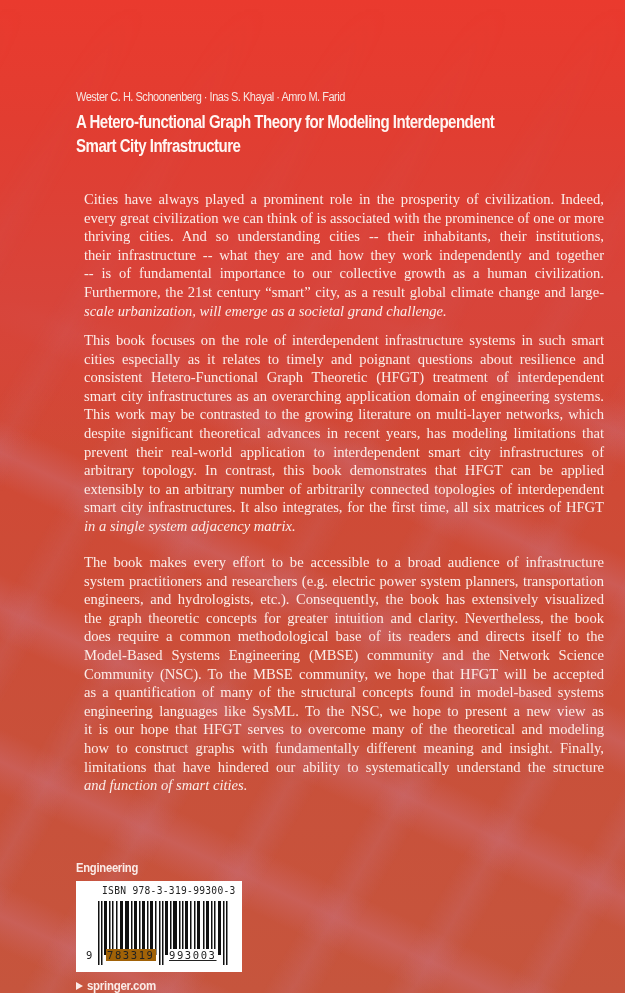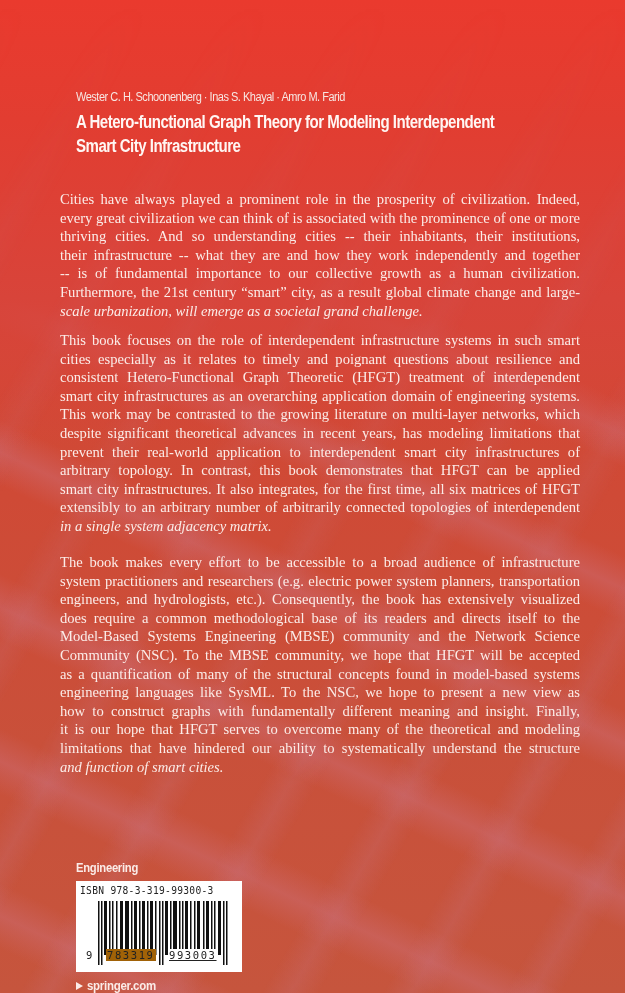--- a/index.html
+++ b/index.html
@@ -70,21 +70,21 @@
       font-size: 17.5px;
       line-height: 24px;
       letter-spacing: -0.6px;
       transform: scaleX(0.86);
       transform-origin: left top;
       white-space: nowrap;
       color: #fff6f3;
     }
     .body-text {
       position: absolute;
-      left: 60px;
+      left: 84px;
       width: 520px;
       font-family: "Liberation Serif", serif;
       font-size: 14.6px;
       line-height: 18.6px;
       text-align: justify;
       color: #fbece8;
       margin: 0;
     }
     .p1 { top: 146px; }
     .p2 { top: 287px; }
@@ -115,21 +115,21 @@
     .barcode-box {
       position: absolute;
       left: 76px;
       top: 837px;
       width: 166px;
       height: 91px;
       background: #ffffff;
     }
     .isbn-text {
       position: absolute;
-      left: 4px;
+      left: 26px;
       top: 4px;
       font-family: "DejaVu Sans Mono", monospace;
       font-size: 9.6px;
       letter-spacing: 0.3px;
       color: #222;
       white-space: nowrap;
     }
     .bars {
       position: absolute;
       left: 22px;
@@ -223,36 +223,37 @@
 
   <div class="body-text p2">
     <span class="line">This book focuses on the role of interdependent infrastructure systems in such smart</span>
     <span class="line">cities especially as it relates to timely and poignant questions about resilience and</span>
     <span class="line">consistent Hetero-Functional Graph Theoretic (HFGT) treatment of interdependent</span>
     <span class="line">smart city infrastructures as an overarching application domain of engineering systems.</span>
     <span class="line">This work may be contrasted to the growing literature on multi-layer networks, which</span>
     <span class="line">despite significant theoretical advances in recent years, has modeling limitations that</span>
     <span class="line">prevent their real-world application to interdependent smart city infrastructures of</span>
     <span class="line">arbitrary topology. In contrast, this book demonstrates that HFGT can be applied</span>
+    <span class="line">extensibly to an arbitrary number of arbitrarily connected topologies of interdependent</span>
     <span class="line">smart city infrastructures. It also integrates, for the first time, all six matrices of HFGT</span>
-    <span class="line">extensibly to an arbitrary number of arbitrarily connected topologies of interdependent</span>
     <span class="line last">in a single system adjacency matrix.</span>
   </div>
 
   <div class="body-text p3">
     <span class="line">The book makes every effort to be accessible to a broad audience of infrastructure</span>
     <span class="line">system practitioners and researchers (e.g. electric power system planners, transportation</span>
     <span class="line">engineers, and hydrologists, etc.). Consequently, the book has extensively visualized</span>
+    <span class="line">the graph theoretic concepts for greater intuition and clarity. Nevertheless, the book</span>
     <span class="line">does require a common methodological base of its readers and directs itself to the</span>
     <span class="line">Model-Based Systems Engineering (MBSE) community and the Network Science</span>
     <span class="line">Community (NSC). To the MBSE community, we hope that HFGT will be accepted</span>
     <span class="line">as a quantification of many of the structural concepts found in model-based systems</span>
     <span class="line">engineering languages like SysML. To the NSC, we hope to present a new view as</span>
+    <span class="line">it is our hope that HFGT serves to overcome many of the theoretical and modeling</span>
     <span class="line">how to construct graphs with fundamentally different meaning and insight. Finally,</span>
-    <span class="line">it is our hope that HFGT serves to overcome many of the theoretical and modeling</span>
     <span class="line">limitations that have hindered our ability to systematically understand the structure</span>
     <span class="line last">and function of smart cities.</span>
   </div>
 
   <div class="subject">Engineering</div>
 
   <div class="barcode-box">
     <div class="isbn-text">ISBN 978-3-319-99300-3</div>
     <svg class="bars" viewBox="0 0 130 64" preserveAspectRatio="none">
       <g fill="#111">

